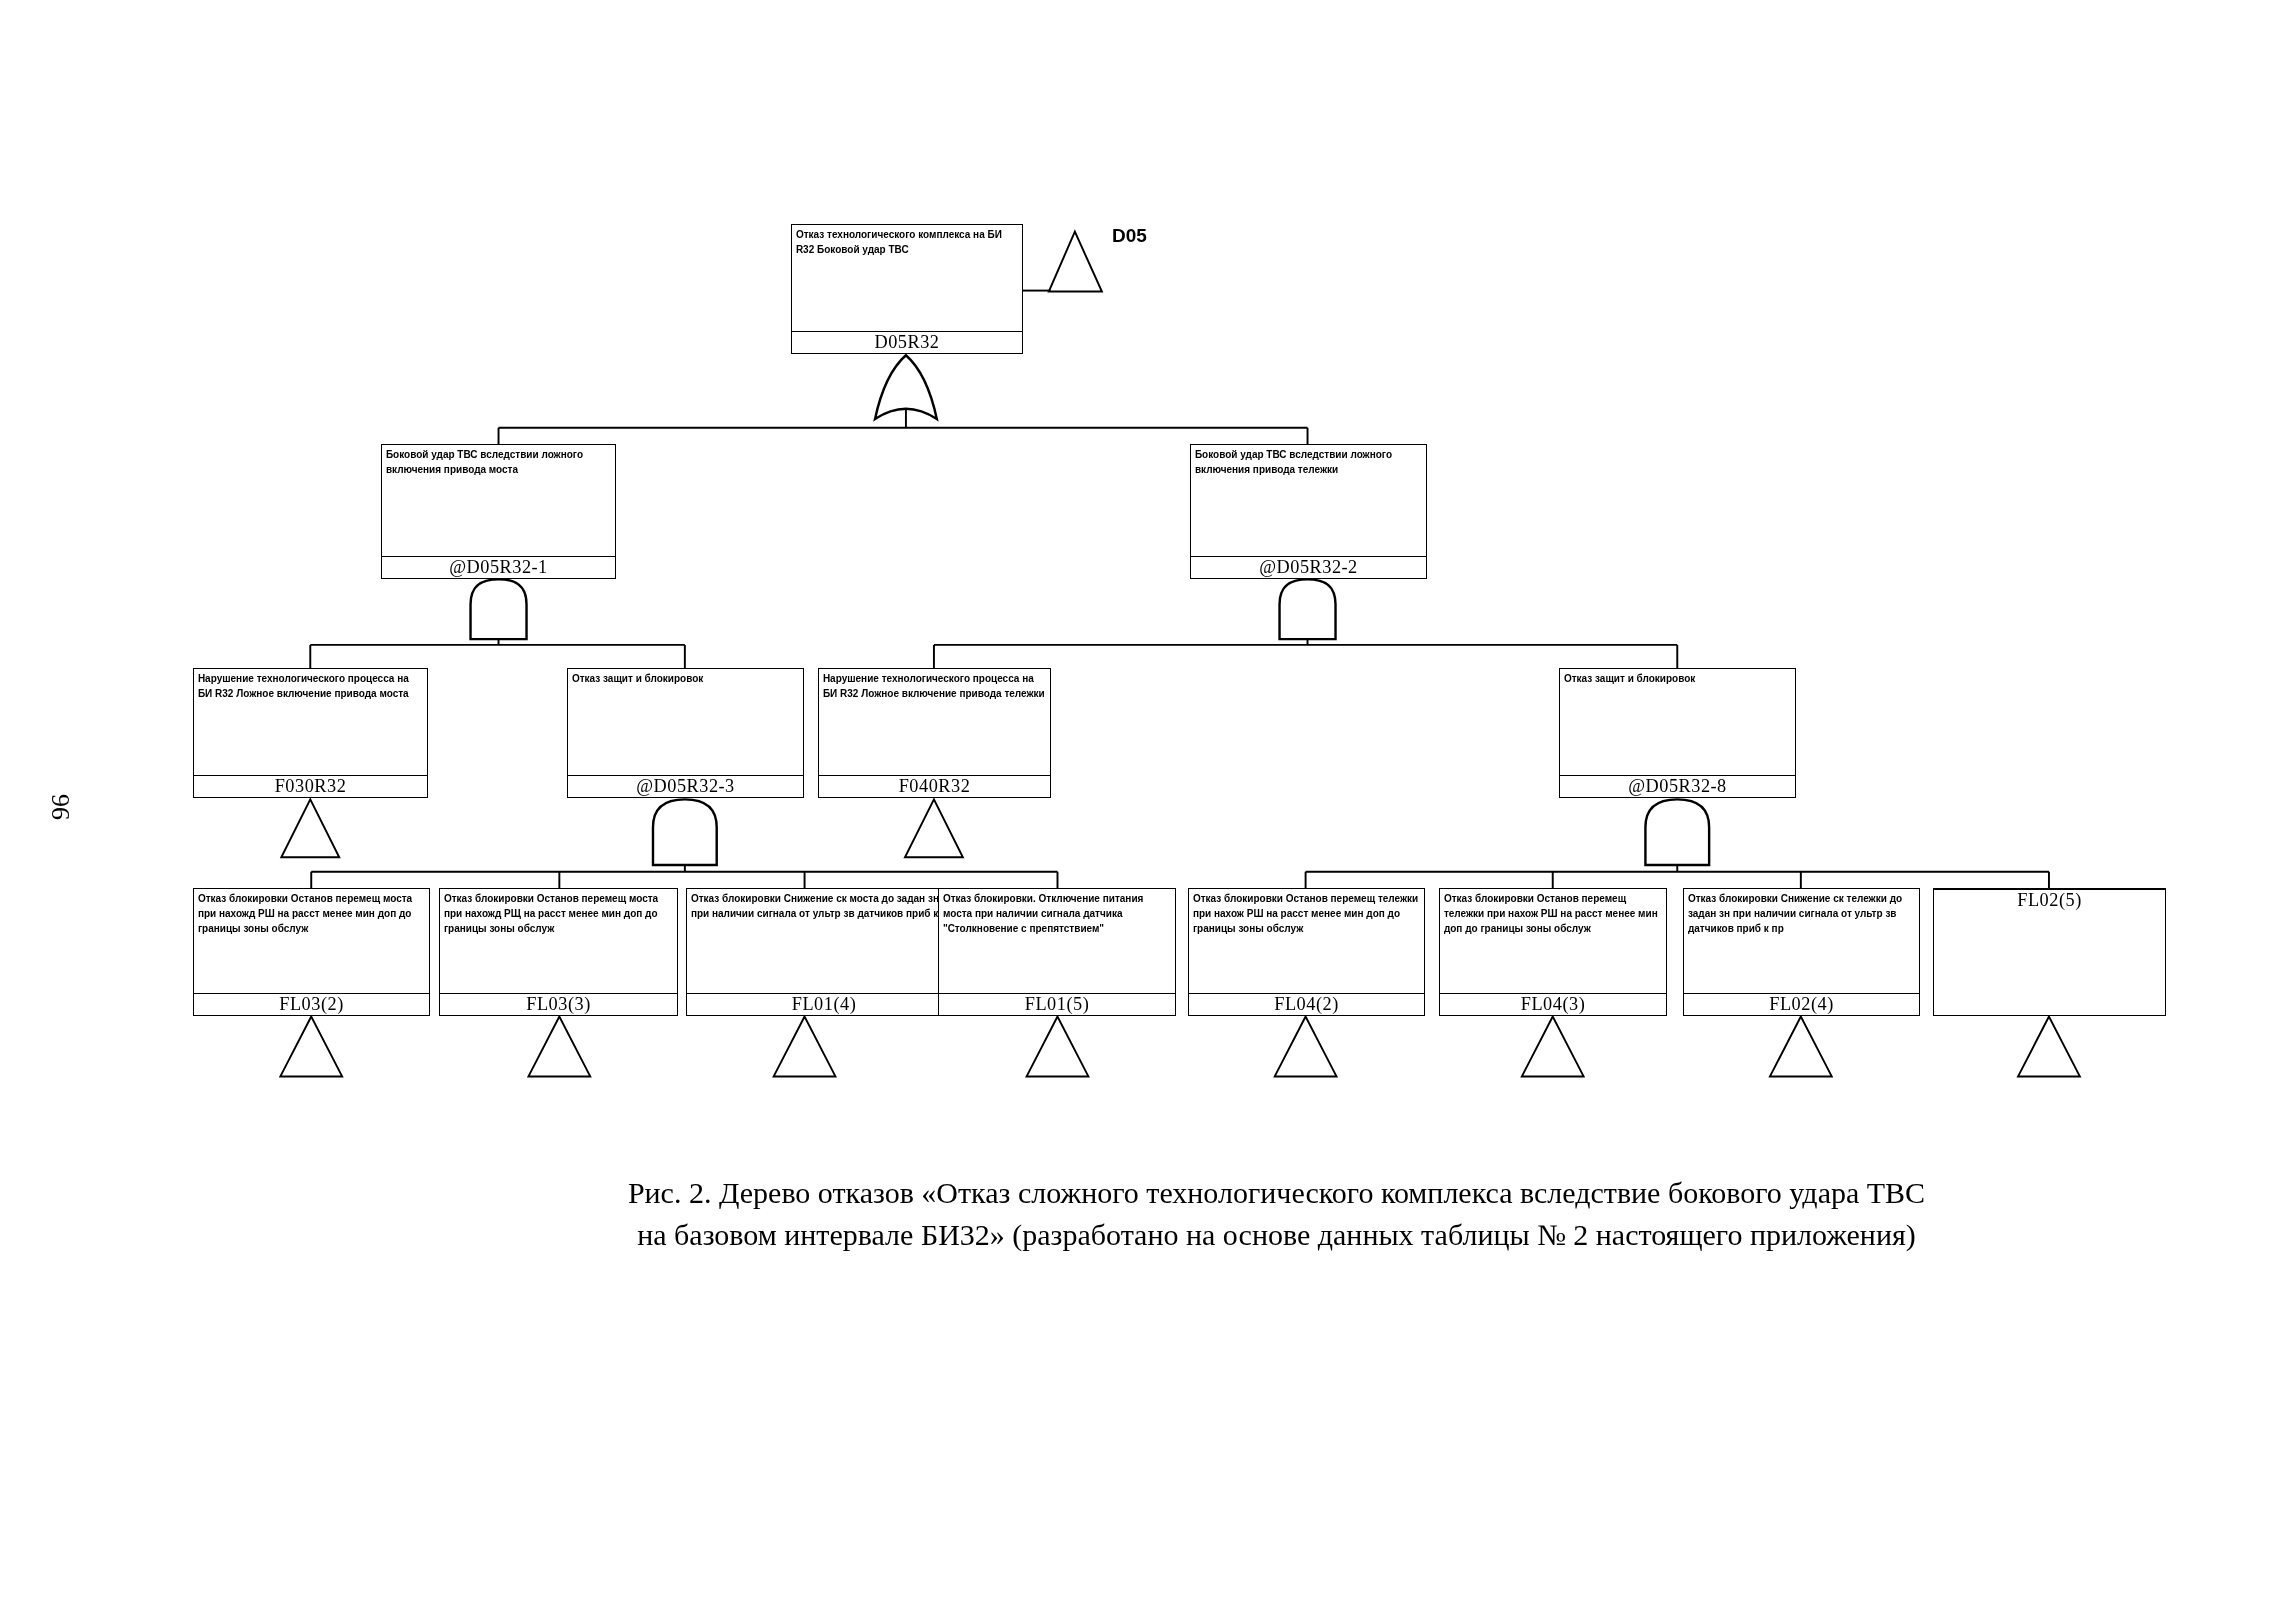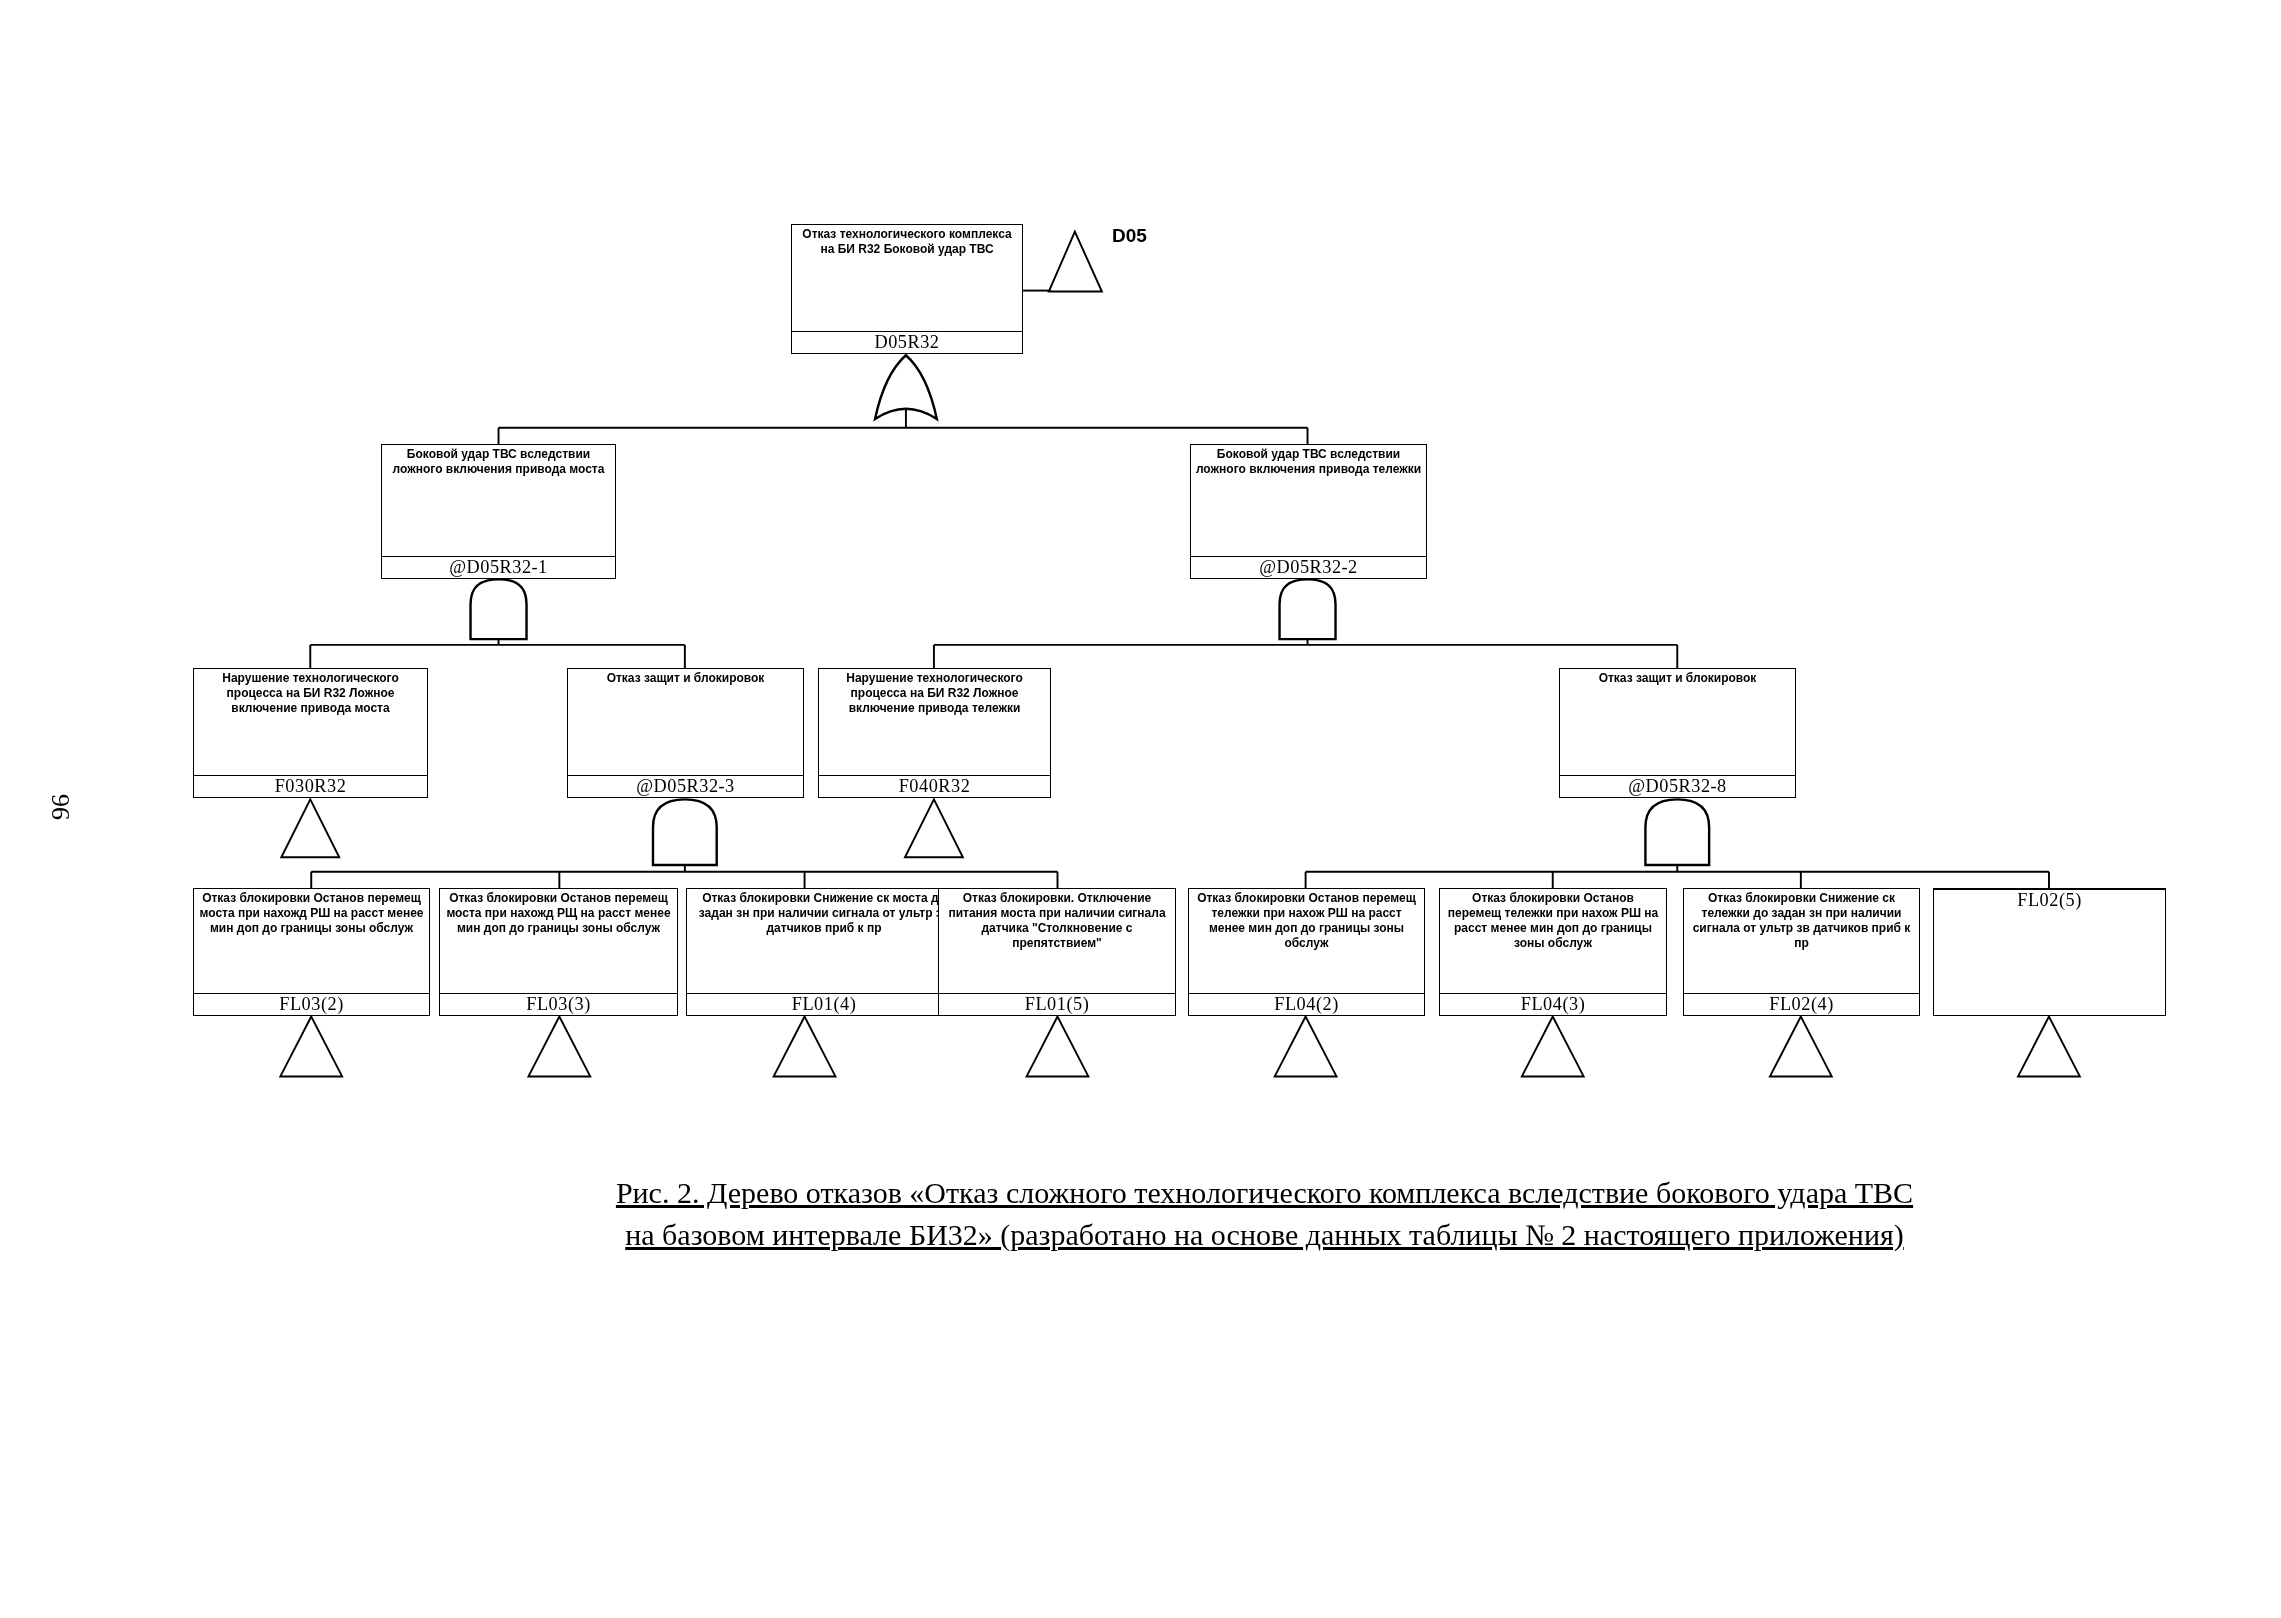--- a/index.html
+++ b/index.html
@@ -1,29 +1,29 @@
 <!DOCTYPE html>
 <html><head>
 <meta charset="utf-8">
 <style>
   html,body{margin:0;padding:0;background:#fff;}
   .page{position:relative;width:2282px;height:1618px;background:#ffffff;overflow:hidden;
         font-family:"Liberation Sans",sans-serif;color:#000;}
   .wires{position:absolute;left:0;top:0;width:2282px;height:1618px;}
   .node{position:absolute;border:1.9px solid #000;background:#fff;display:flex;flex-direction:column;box-sizing:border-box;}
-  .nbody{flex:1;padding:1.9px 3.9px 0 3.9px;font-weight:bold;font-size:12px;line-height:15px;
-         font-family:"Liberation Sans",sans-serif;overflow:hidden;text-align:center;}
+  .nbody{flex:1;padding:1.9px 3.9px 0 3.9px;font-weight:bold;font-size:10px;line-height:15px;
+         font-family:"Liberation Sans",sans-serif;overflow:hidden;}
   .nlabel{border-top:1.9px solid #000;height:21px;flex:0 0 21px;display:flex;align-items:center;justify-content:center;
           font-family:"Liberation Serif",serif;font-size:18.3px;letter-spacing:0.5px;}
   .transfer-label{position:absolute;left:1112px;top:225px;font-weight:bold;font-size:19px;
                   font-family:"Liberation Sans",sans-serif;}
   .pagenum{position:absolute;left:48px;top:792px;font-family:"Liberation Serif",serif;font-size:26px;
            transform:rotate(-90deg);transform-origin:center;}
-  .caption{position:absolute;left:386px;top:1172px;width:1757px;text-align:center;
-           font-family:"Liberation Serif",serif;font-size:30px;line-height:42px;text-decoration:underline;}
+  .caption{position:absolute;left:398px;top:1172px;width:1757px;text-align:center;
+           font-family:"Liberation Serif",serif;font-size:30px;line-height:42px;}
 </style>
 </head>
 <body>
 
 <div class="page">
 
   <svg class="wires" viewBox="0 0 2363 1676">
     <g stroke="#000" stroke-width="2" fill="none">
 
       <path d="M1059 301 H1088"></path>

